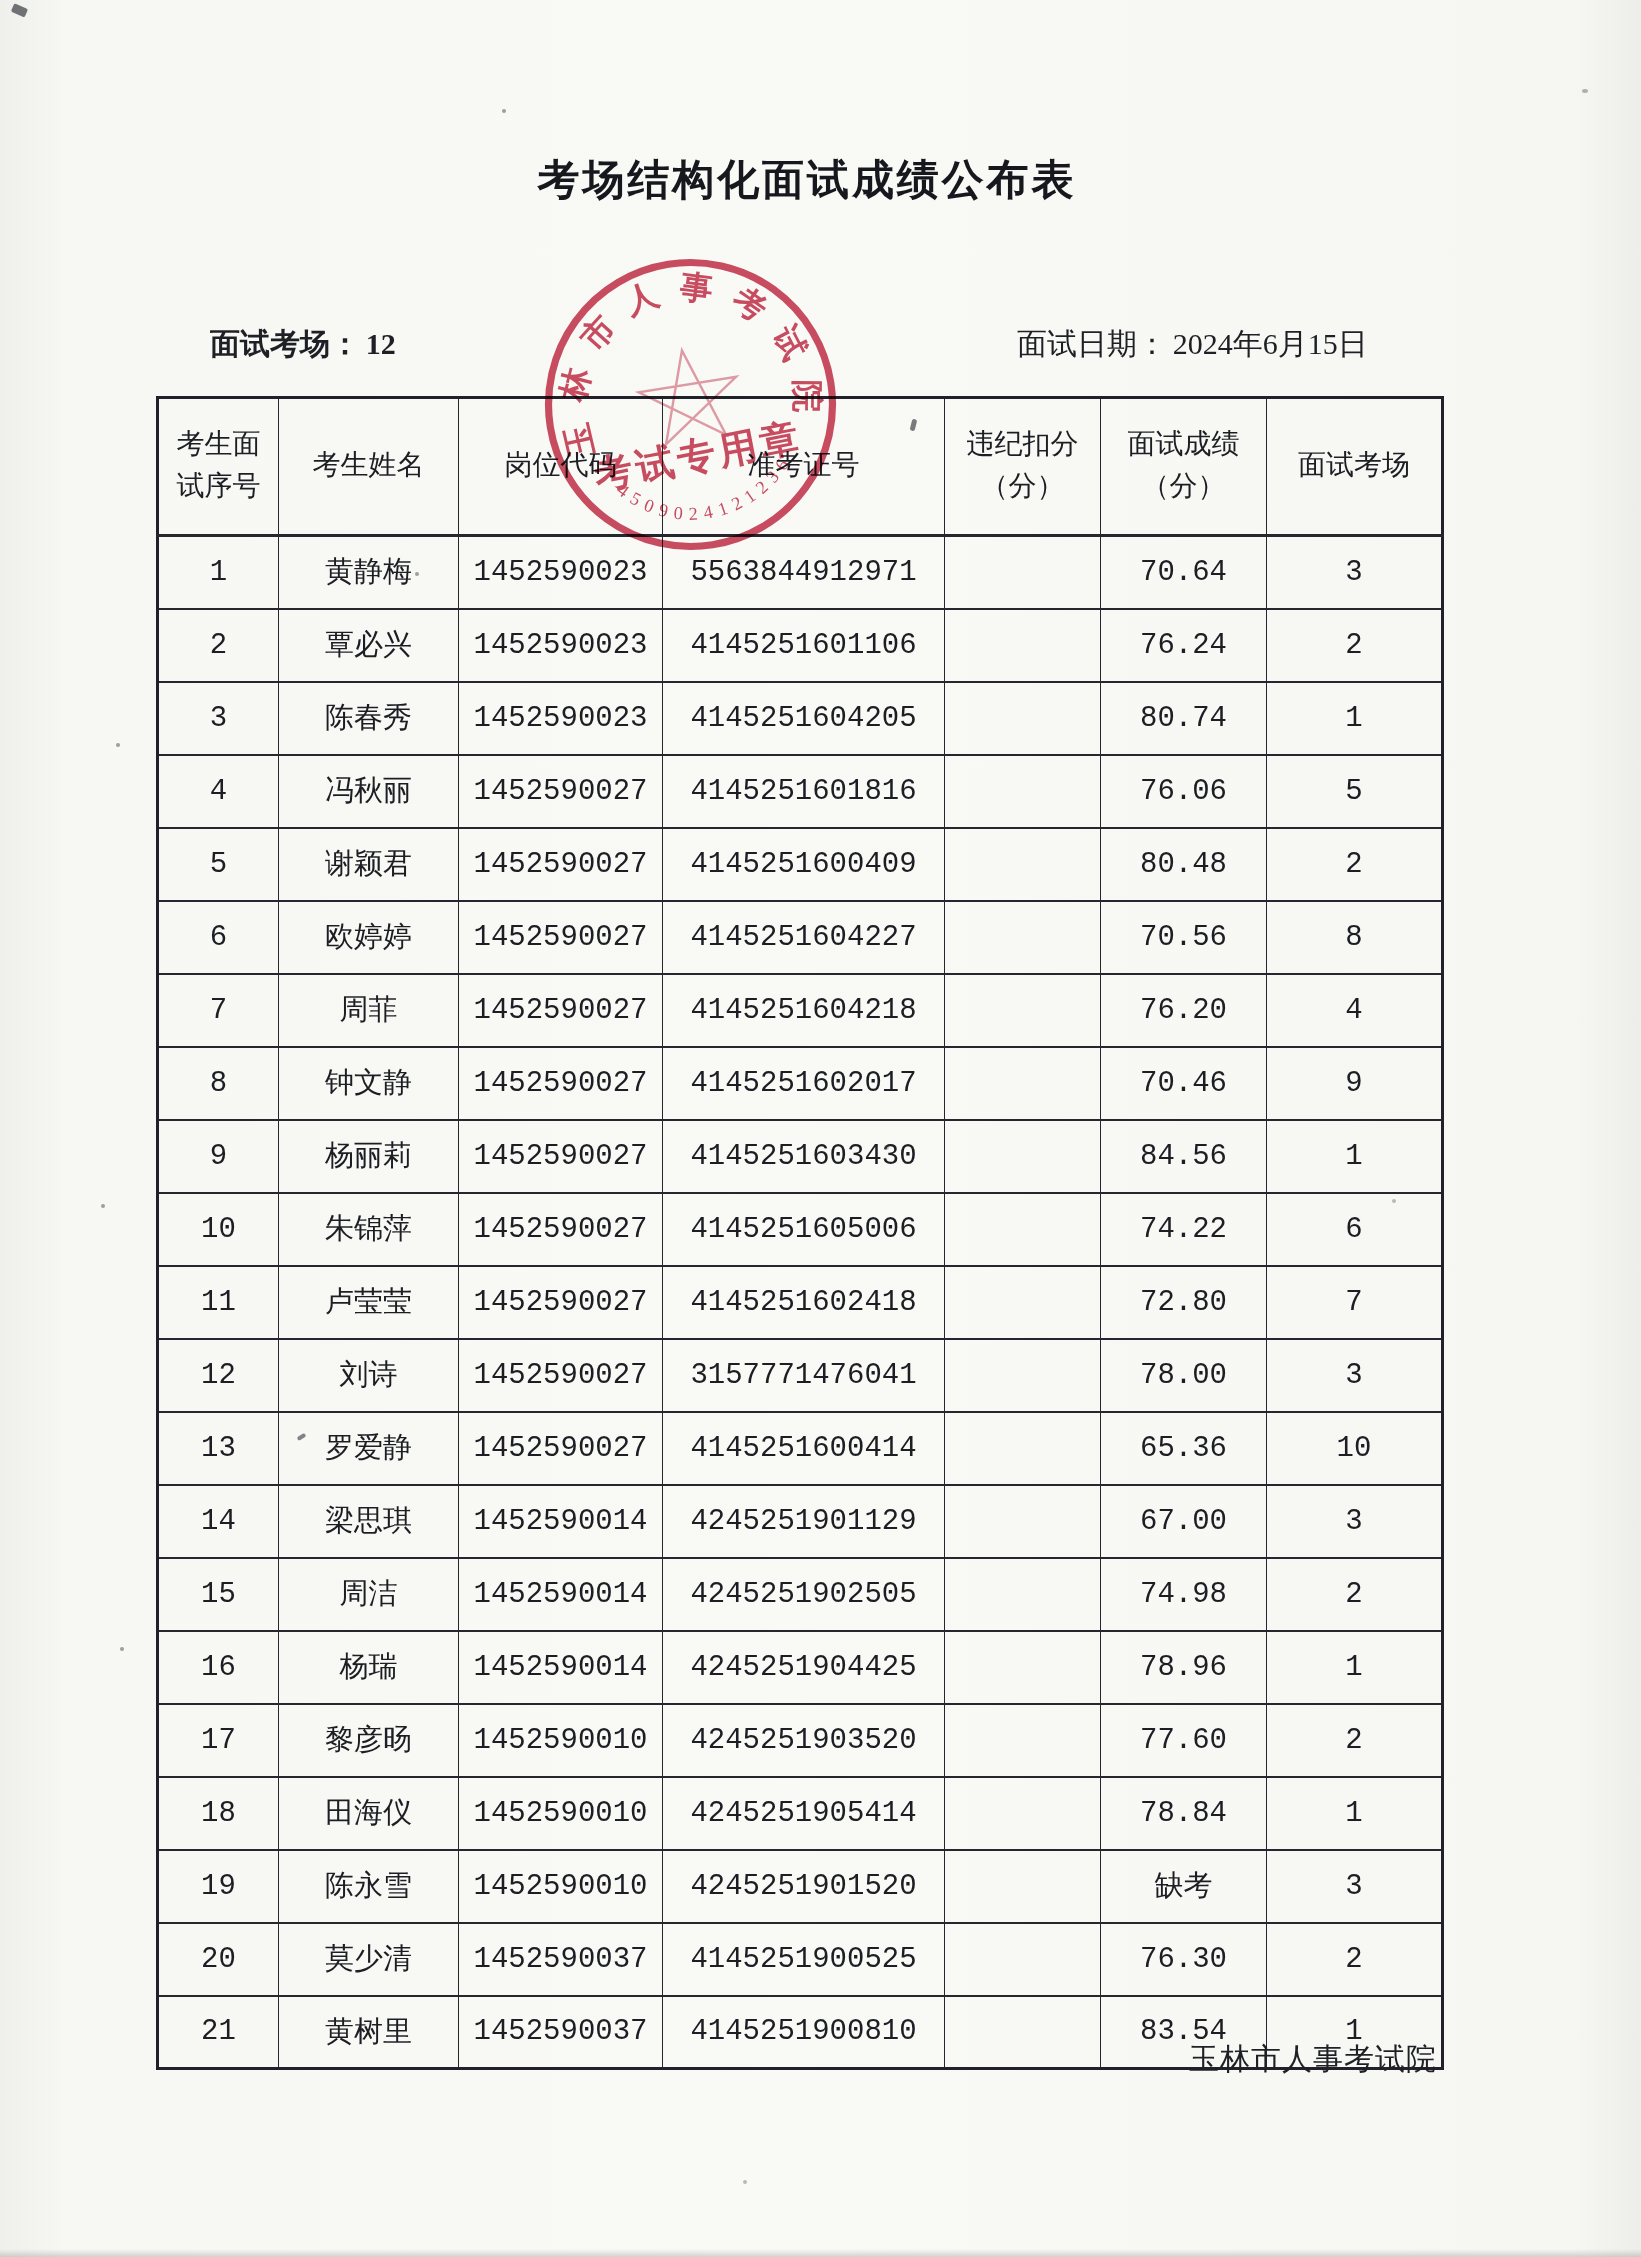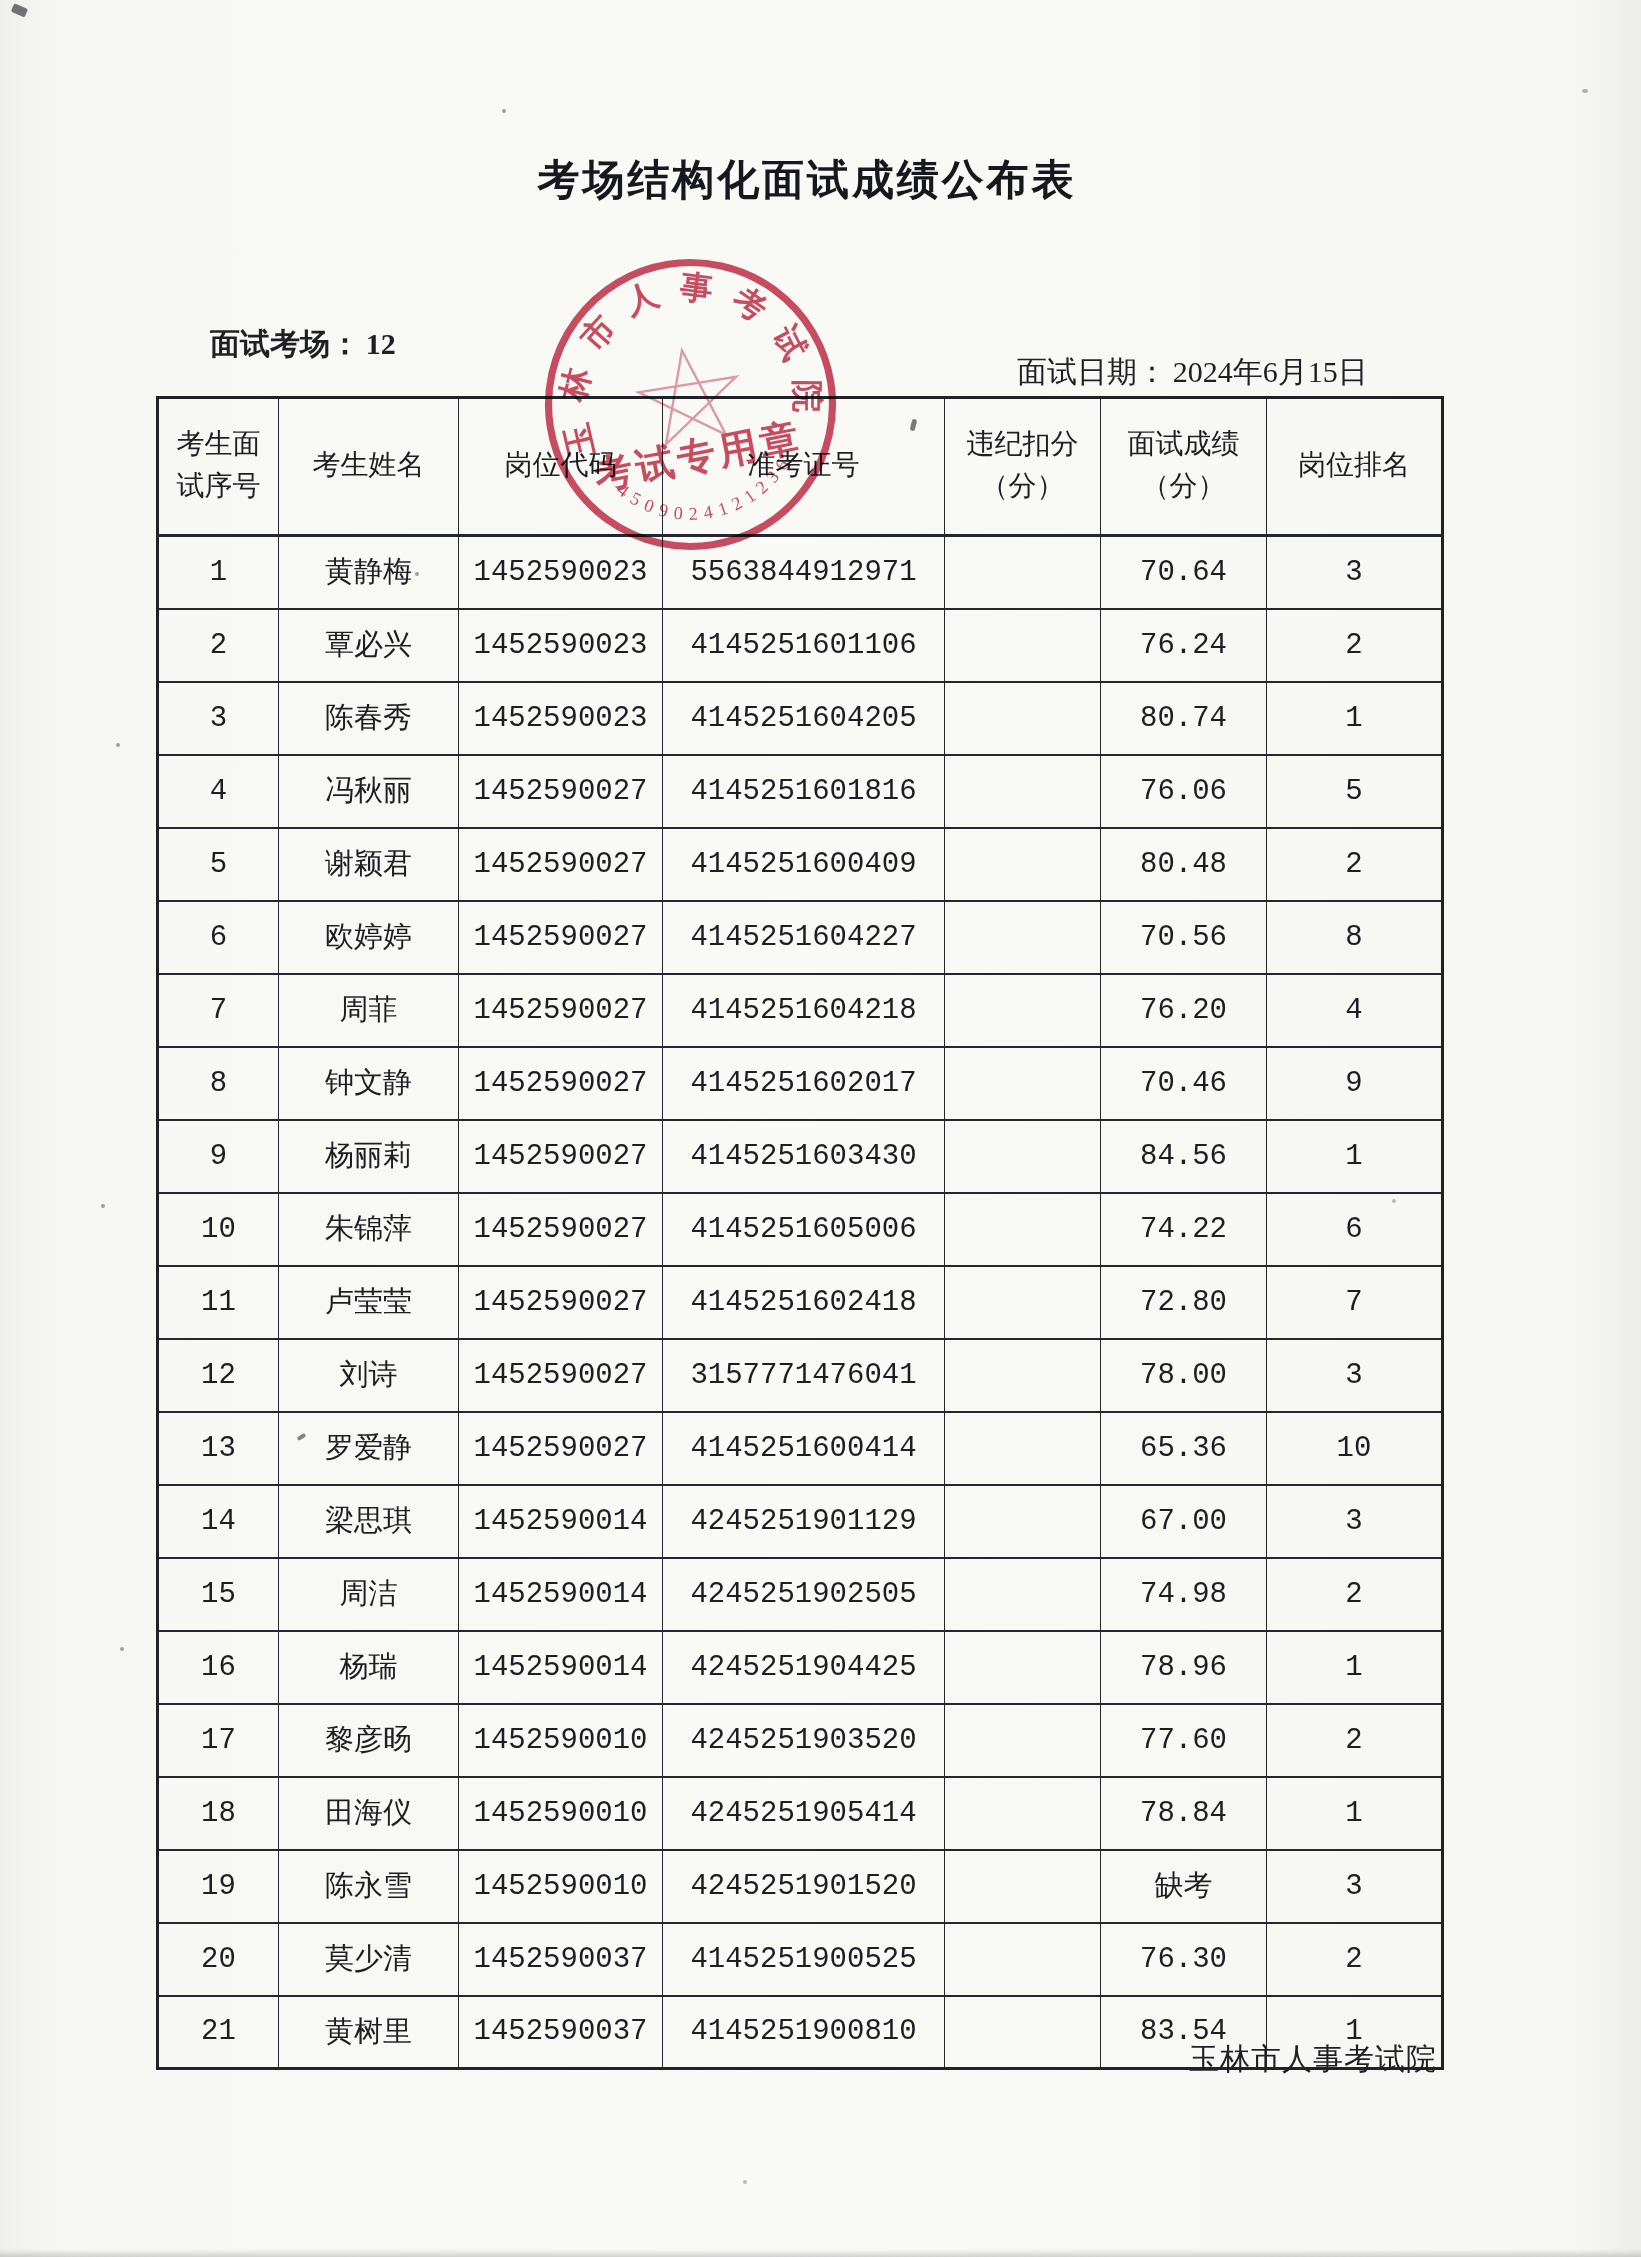--- a/index.html
+++ b/index.html
@@ -9,21 +9,21 @@
     font-family:"Liberation Serif","DejaVu Serif",serif;
     color:#1f2026;
   }
   .edge-bottom{position:absolute;left:0;bottom:0;width:100%;height:7.7px;
     background:linear-gradient(0deg,rgba(110,110,115,.28),transparent);}
   .page-title{
     position:absolute;top:124px;left:-13.5px;width:1641px;text-align:center;
     font-size:42px;font-weight:bold;letter-spacing:2.9px;color:#17181d;
   }
   .meta-venue{position:absolute;top:324px;left:210px;font-size:30px;font-weight:bold;}
-  .meta-date{position:absolute;top:324px;left:1017px;font-size:30px;margin-top:28px;}
+  .meta-date{position:absolute;top:324px;left:1017px;font-size:30px;}
   .meta-venue .val,.meta-date .val{margin-left:5.8px;}
   table.score{
     position:absolute;top:396px;left:156px;width:1284px;
     border-collapse:collapse;table-layout:fixed;
     border:3.9px solid #212229;
     font-family:Liberation Mono, monospace;
   }
   th,td{
     border:2.9px solid #26272e;border-left-width:1.9px;border-right-width:1.9px;
     text-align:center;vertical-align:middle;padding:0;
@@ -74,21 +74,21 @@
     <tr>
       <th>考生面
 试序号</th>
       <th>考生姓名</th>
       <th>岗位代码</th>
       <th>准考证号</th>
       <th>违纪扣分
 （分）</th>
       <th>面试成绩
 （分）</th>
-      <th>岗位排名</th>
+      <th>面试考场</th>
     </tr>
   </thead>
   <tbody>
       <tr>
     <td>1</td>
     <td>黄静梅</td>
     <td>1452590023</td>
     <td>5563844912971</td>
     <td></td>
     <td>70.64</td>

